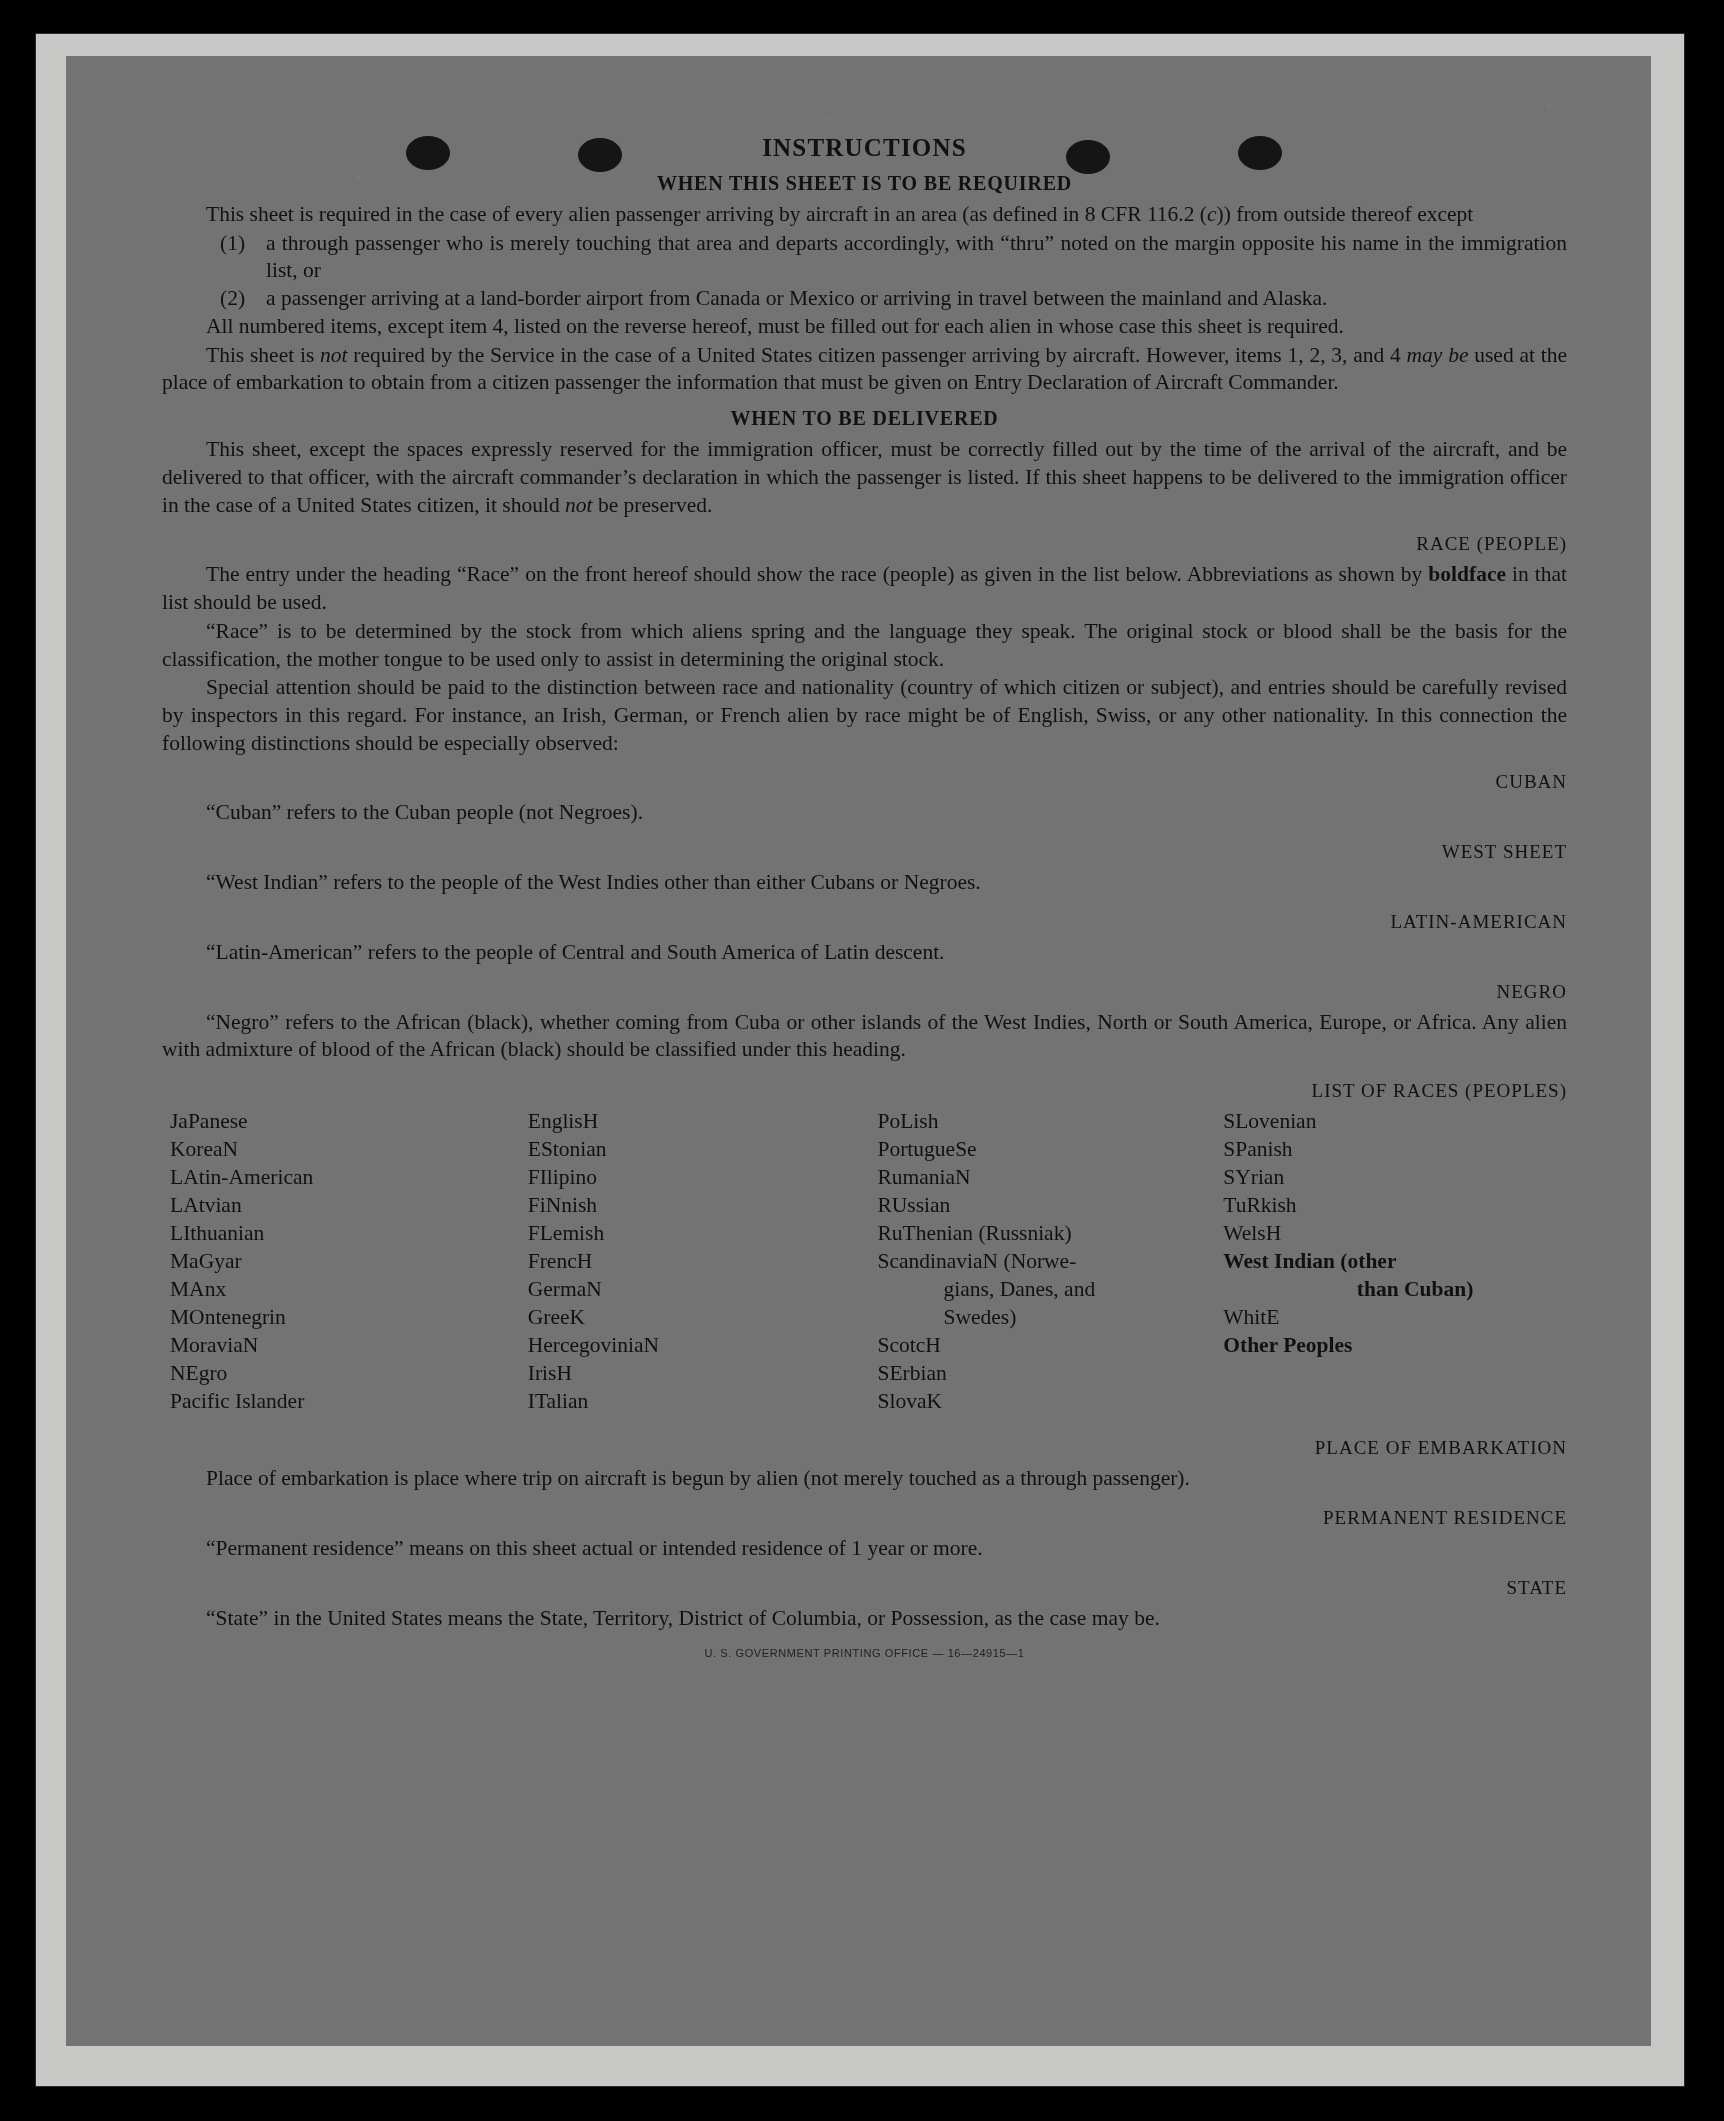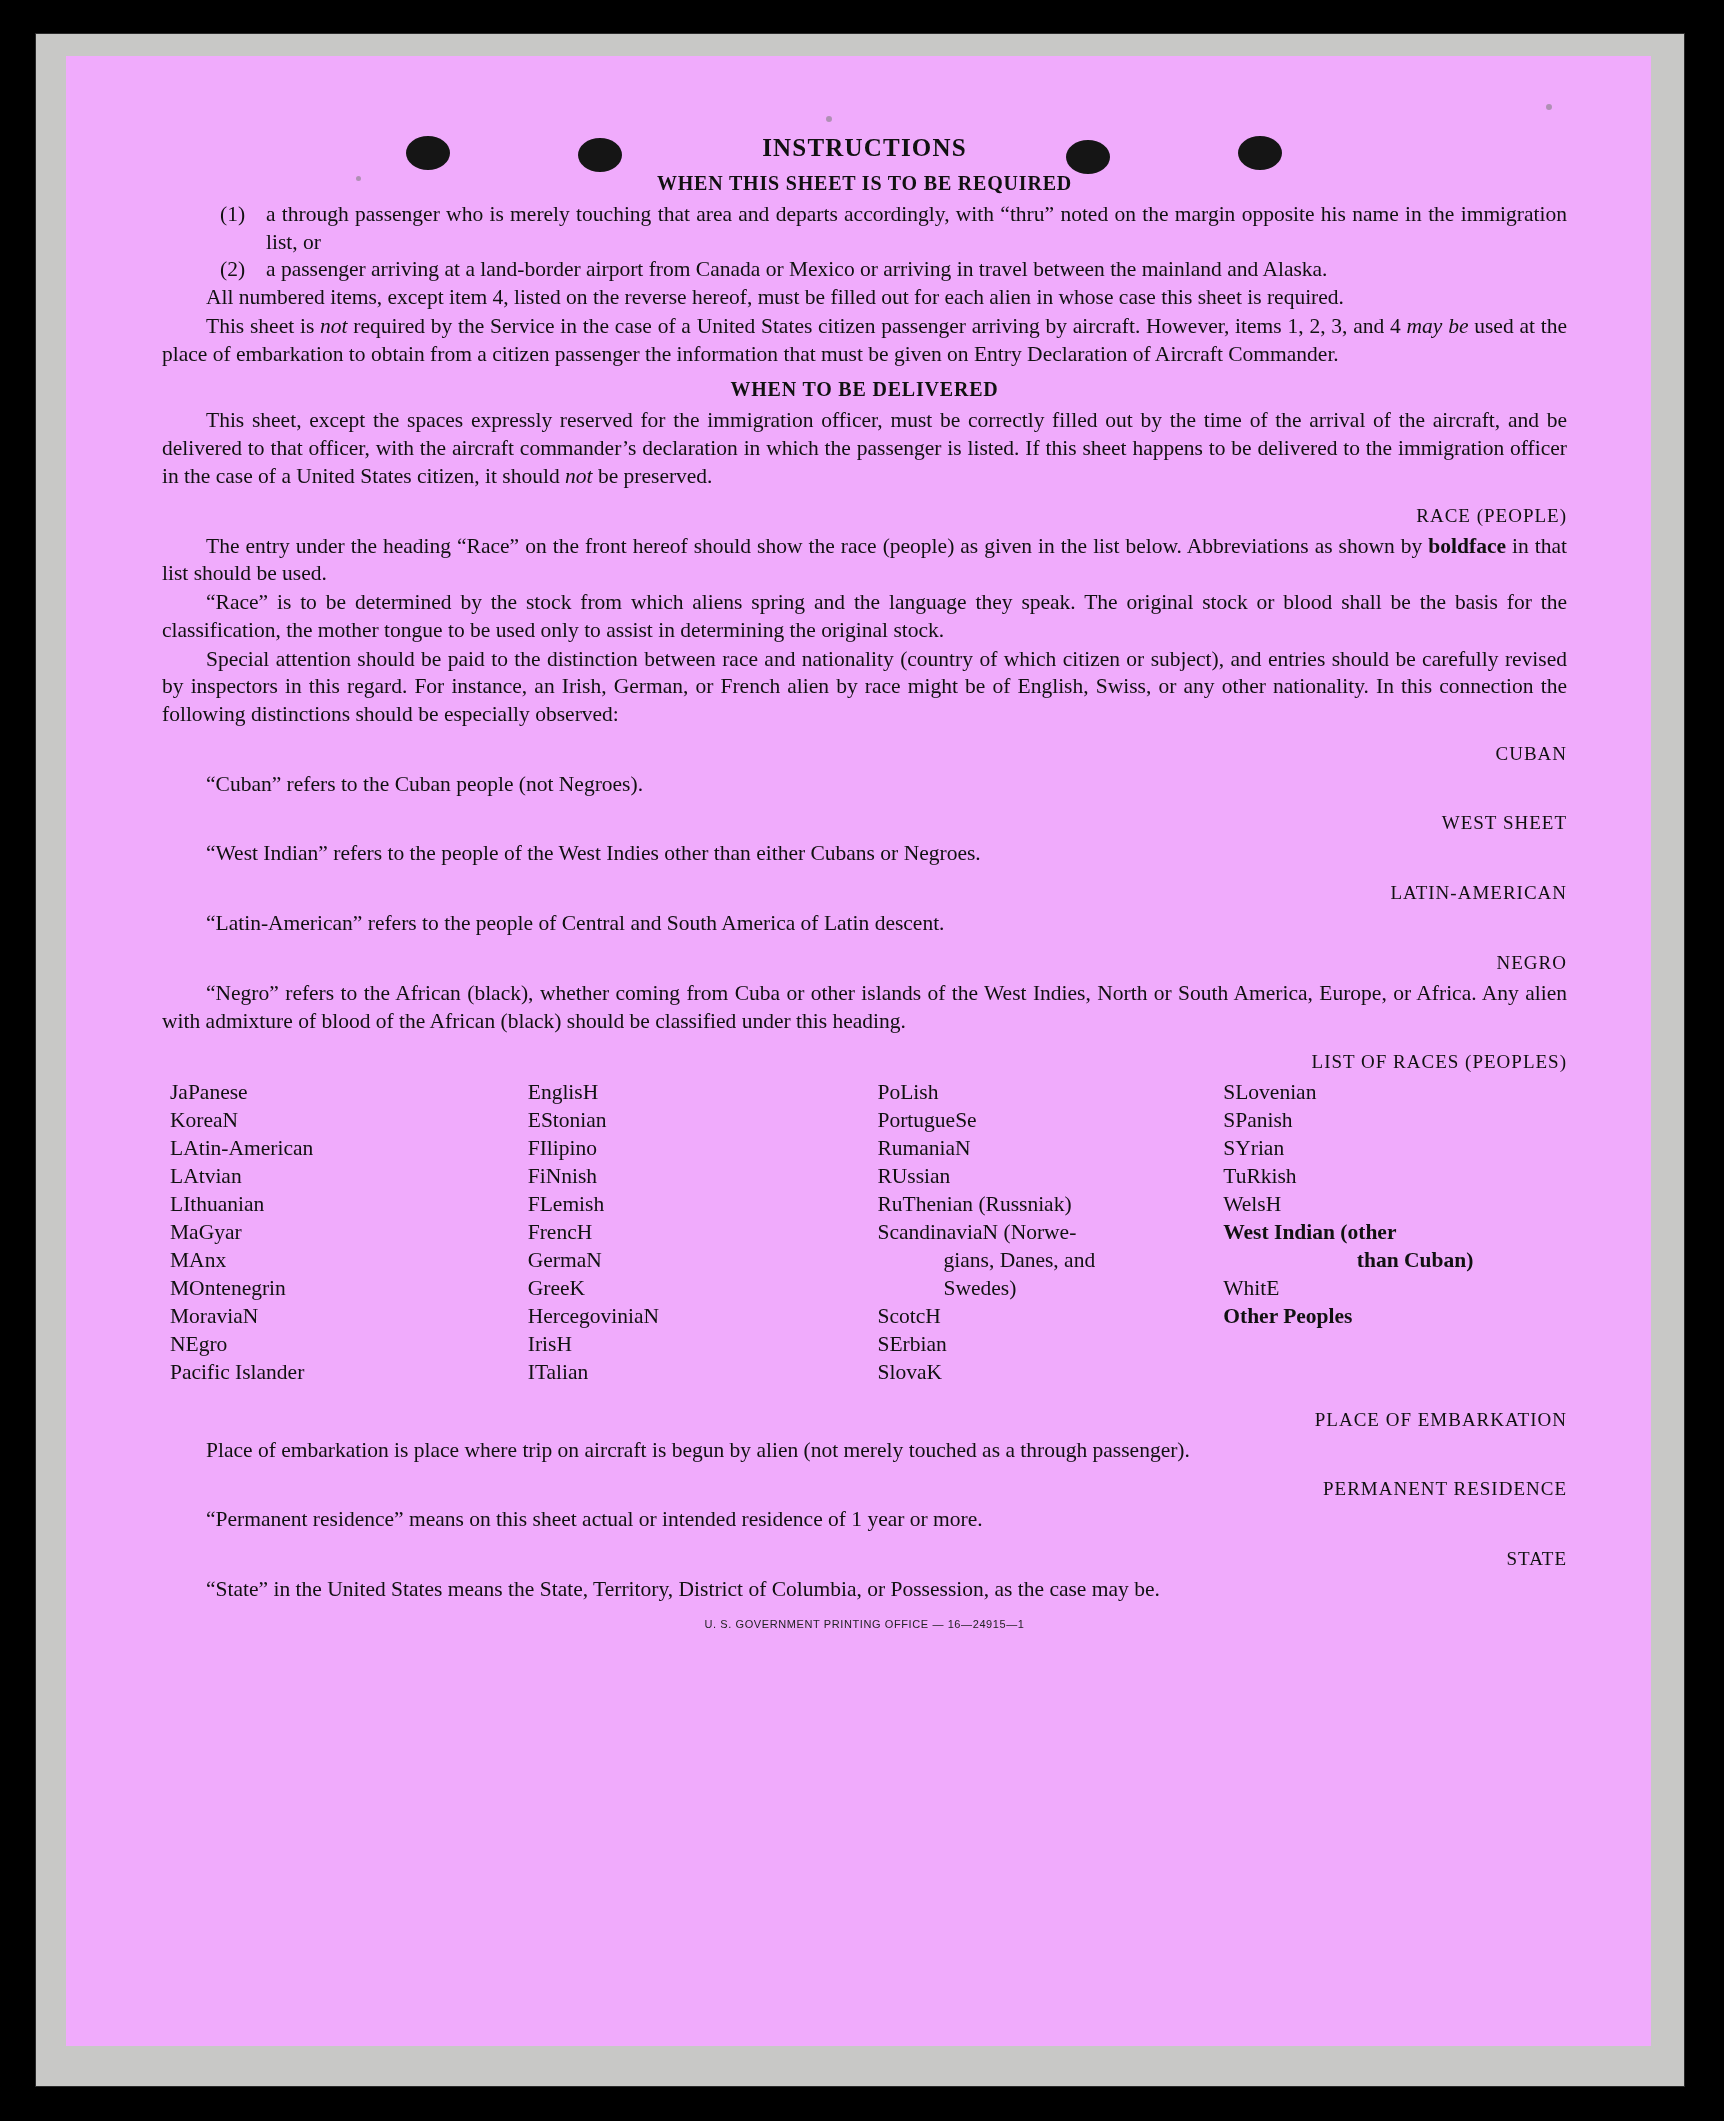--- a/index.html
+++ b/index.html
@@ -21,21 +21,21 @@
     height: 2052px;
     background: #c8c8c6;
     box-shadow: 0 0 0 1px #2a2a2a;
   }
   .sheet {
     position: absolute;
     left: 30px;
     top: 22px;
     width: 1585px;
     height: 1990px;
-    background: #f0abfc;
+    background: #737373;
     color: #111;
   }
   .inner {
     position: absolute;
     left: 96px;
     top: 78px;
     width: 1405px;
   }
   
   .hole {
@@ -148,20 +148,21 @@
     <div class="speck" style="left:760px;top:60px;width:6px;height:6px;"></div>
     <div class="speck" style="left:1480px;top:48px;width:6px;height:6px;"></div>
     <div class="speck" style="left:290px;top:120px;width:5px;height:5px;"></div>
 
     <div class="inner">
 
       <h1 class="title">INSTRUCTIONS</h1>
 
       <div class="subhead">WHEN THIS SHEET IS TO BE REQUIRED</div>
 
+      <p><span>This sheet is required in the case of every alien passenger arriving by aircraft in an area (as defined in 8 CFR 116.2 (</span><i>c</i><span>)) from outside thereof except</span></p>
 
       <ul class="numlist">
         <li><span class="num">(1)</span><span>a through passenger who is merely touching that area and departs accordingly, with “thru” noted on the margin opposite his name in the immigration list, or</span></li>
         <li><span class="num">(2)</span><span>a passenger arriving at a land-border airport from Canada or Mexico or arriving in travel between the mainland and Alaska.</span></li>
       </ul>
 
       <p>All numbered items, except item 4, listed on the reverse hereof, must be filled out for each alien in whose case this sheet is required.</p>
 
       <p><span>This sheet is </span><i>not</i><span> required by the Service in the case of a United States citizen passenger arriving by aircraft. However, items 1, 2, 3, and 4 </span><i>may be</i><span> used at the place of embarkation to obtain from a citizen passenger the information that must be given on Entry Declaration of Aircraft Commander.</span></p>
 

